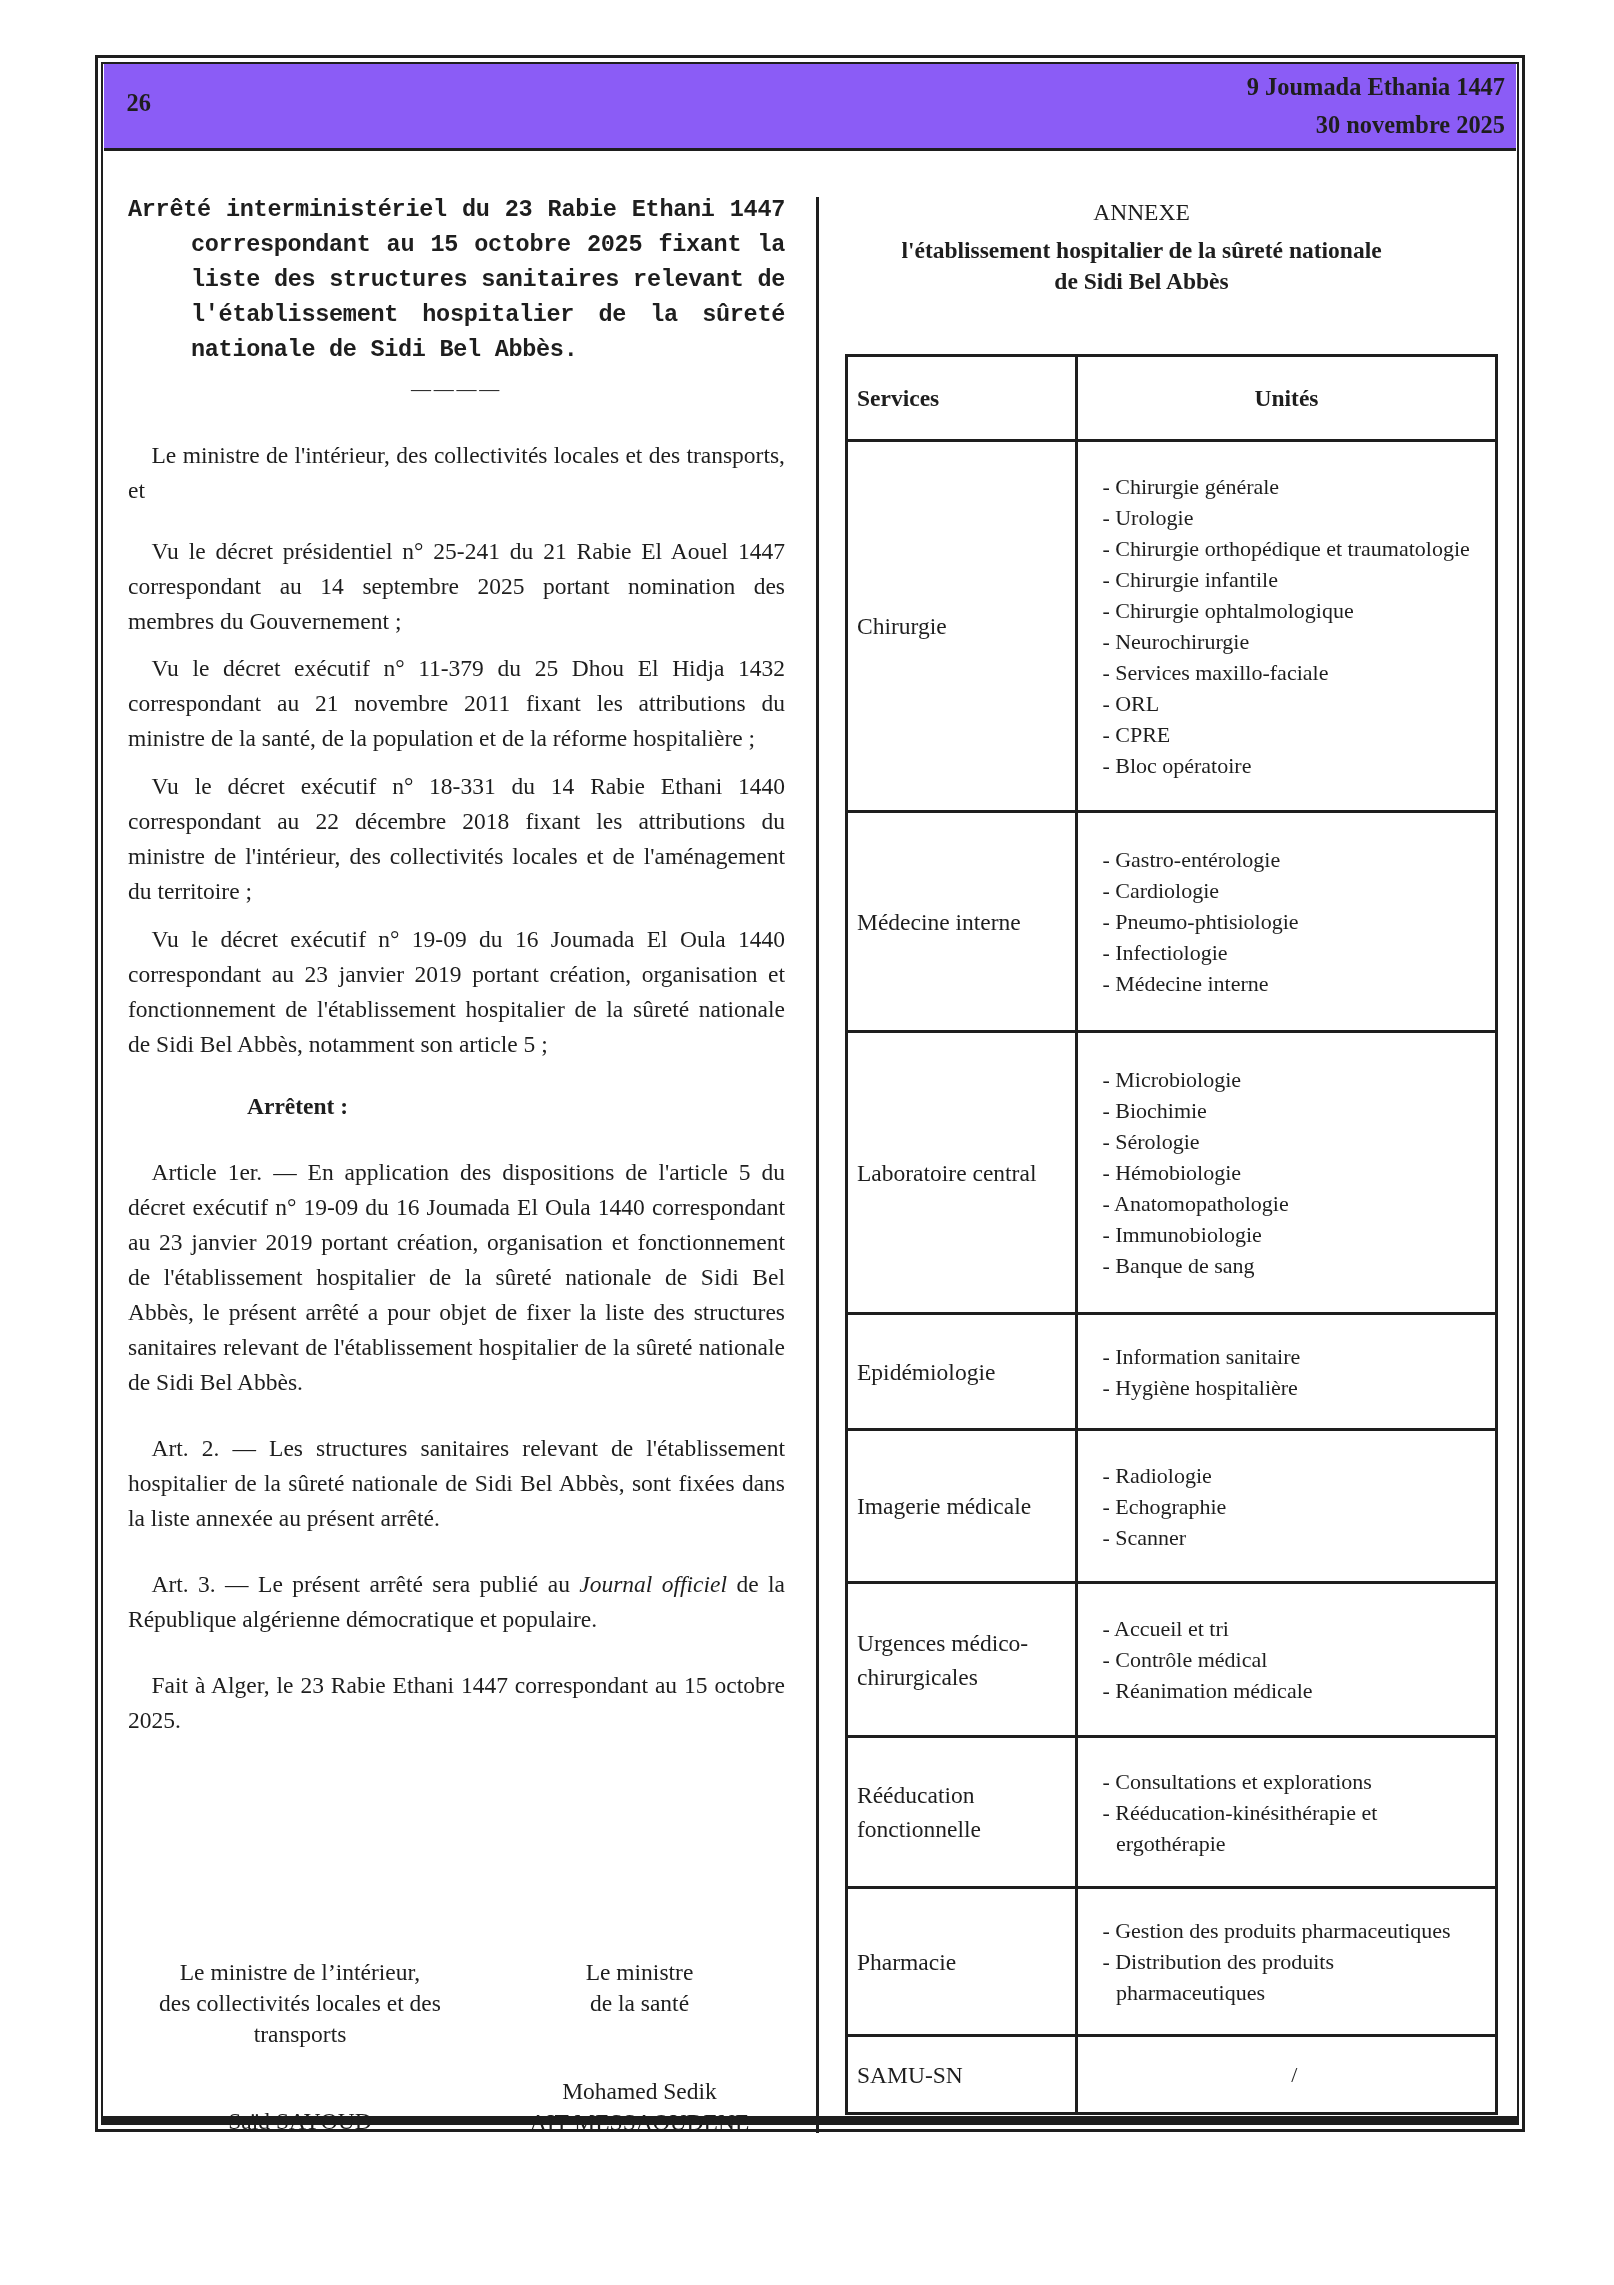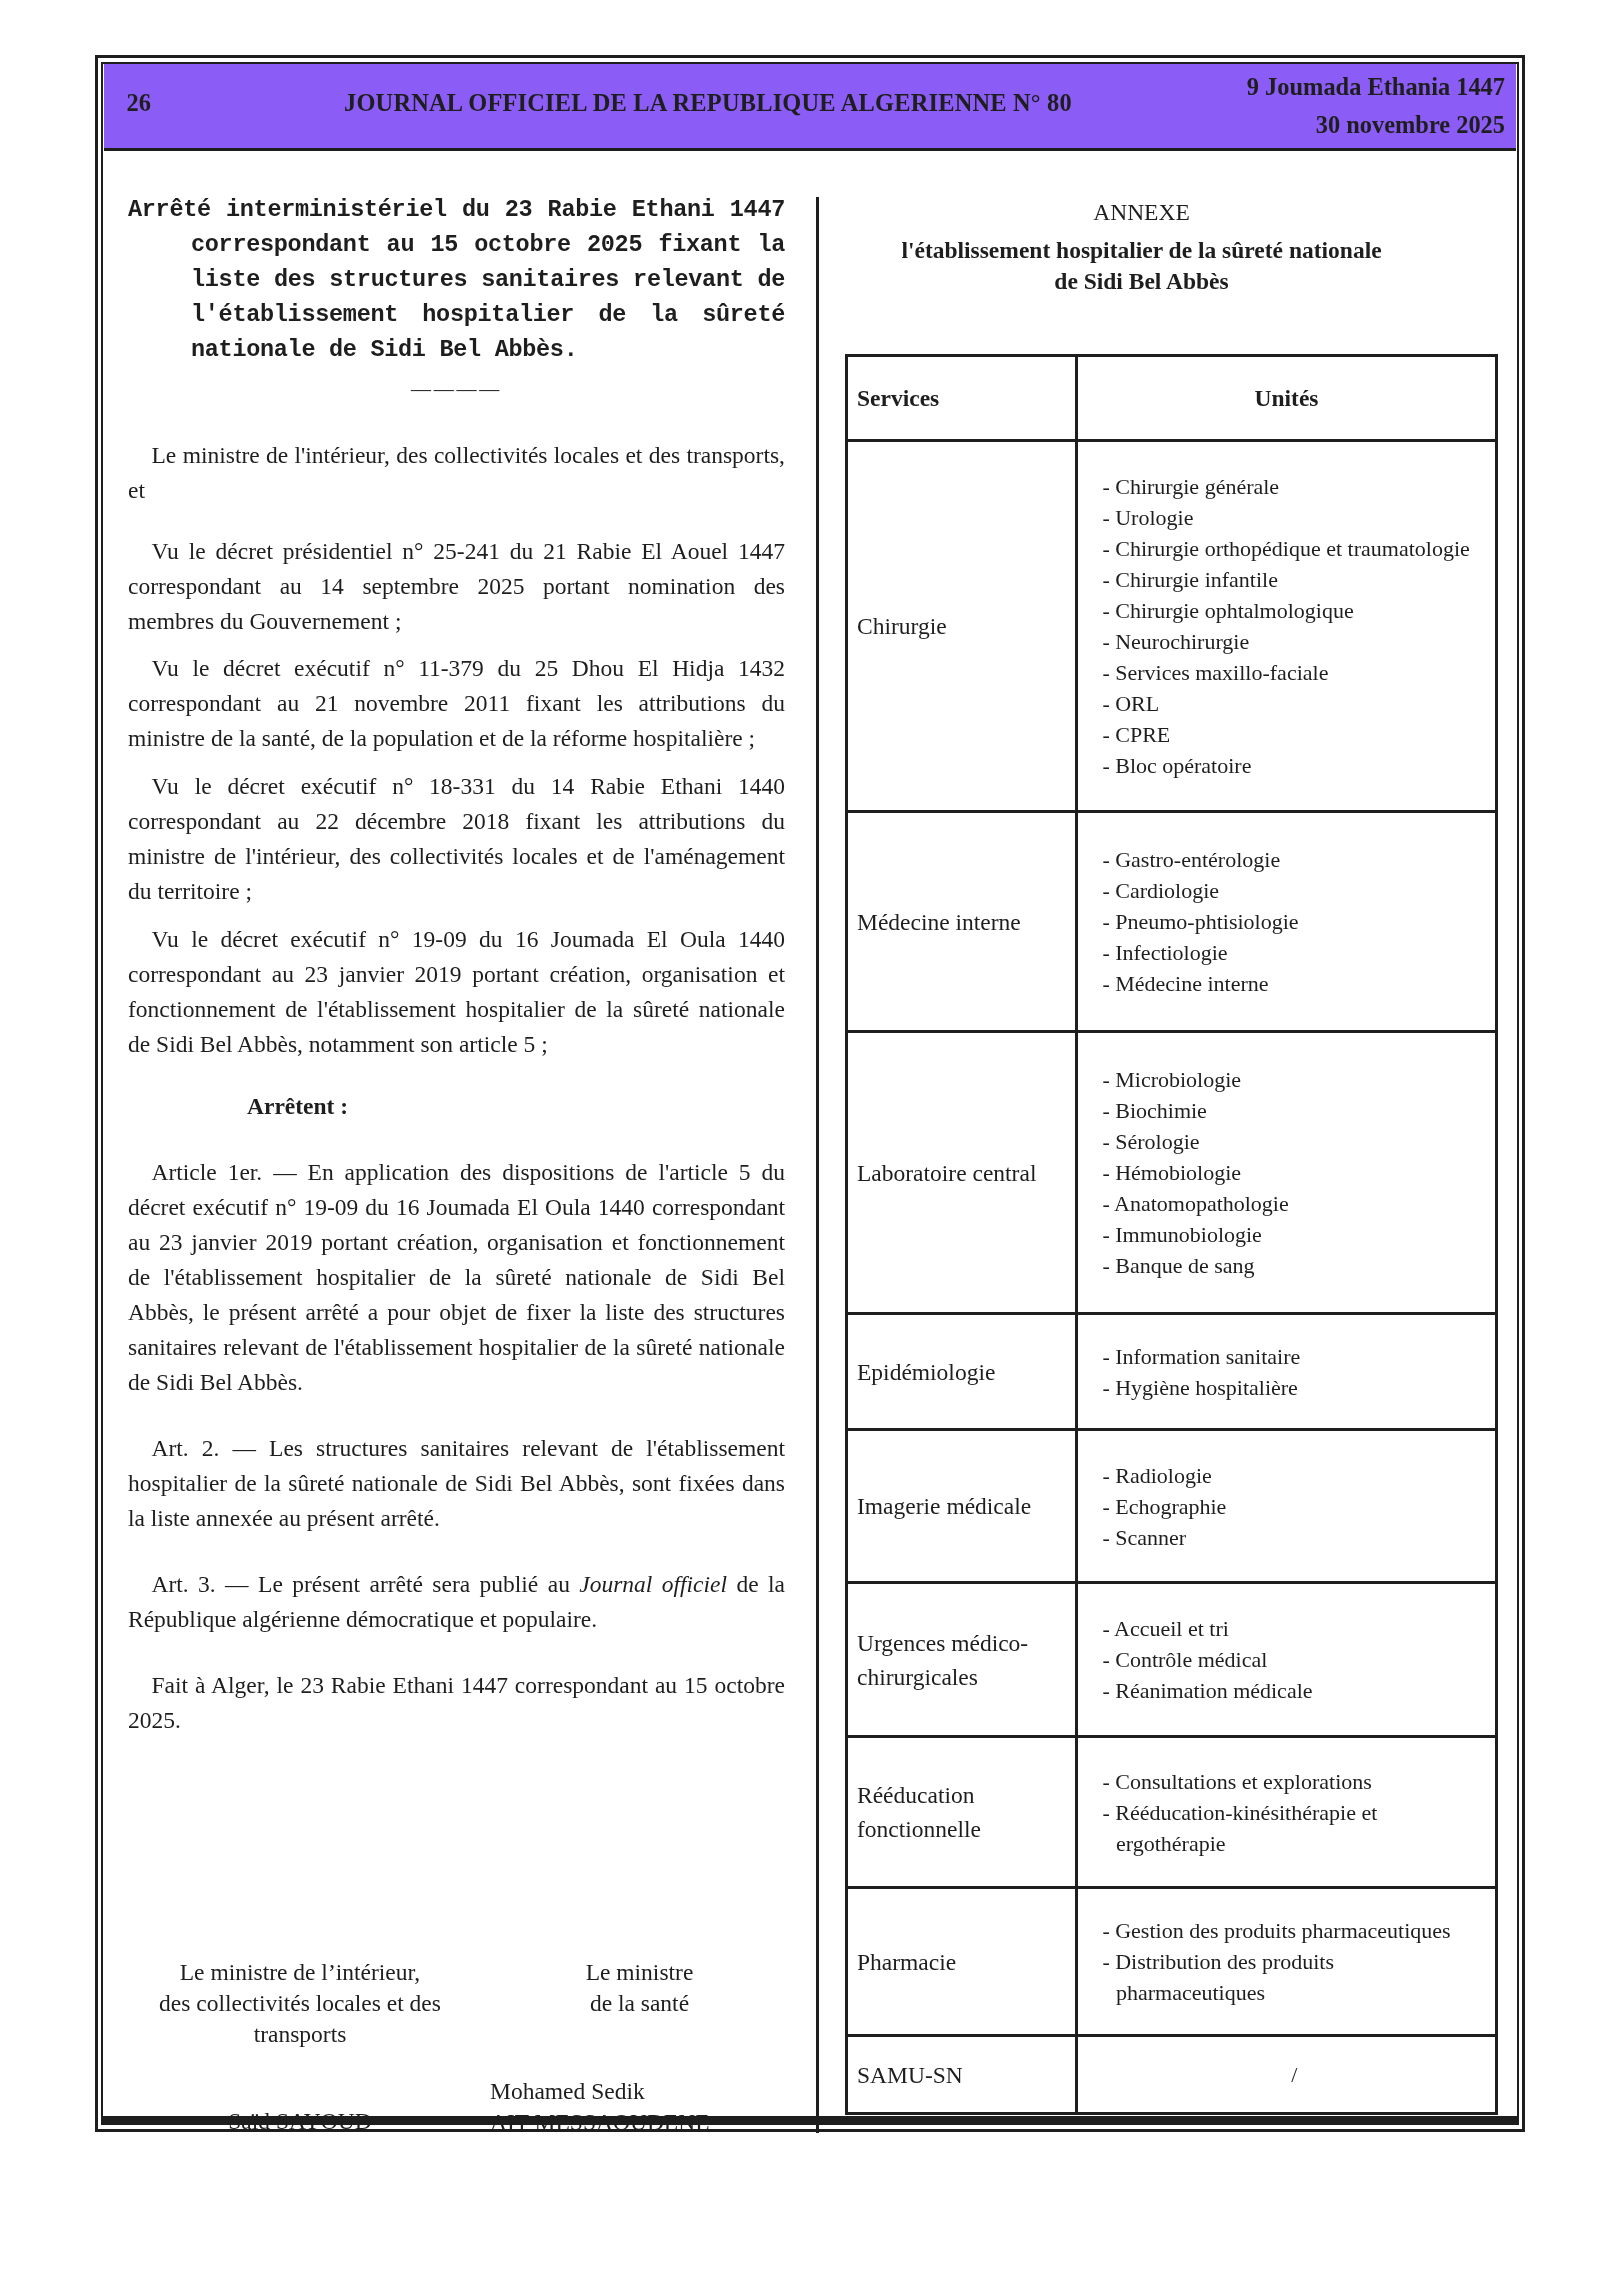--- a/index.html
+++ b/index.html
@@ -33,21 +33,21 @@
   .gap-lg { height: 31px; }
   .gap-md { height: 12.7px; }
   .arretent { font-weight: bold; padding-left: 119px; margin: 27px 0 31px 0; }
   .italic { font-style: italic; }
 
   .signatures { position: absolute; left: 128px; top: 1957px; width: 657px; font-size: 23.5px; line-height: 31px; }
   .sig-col { position: absolute; text-align: center; }
   .sig-left { left: 4.5px; width: 335px; }
   .sig-right { left: 362px; width: 299px; }
   .sig-name-left { position: absolute; left: 4.5px; width: 335px; top: 149px; text-align: center; }
-  .sig-name-right { position: absolute; left: 362px; width: 299px; top: 119px; text-align: left; }
+  .sig-name-right { position: absolute; left: 362px; width: 299px; top: 119px; text-align: center; }
 
   
   .annex-head { position: absolute; left: 816px; top: 197px; width: 651px; text-align: center; }
   .annex-label { font-size: 23.5px; line-height: 31px; }
   .annex-title { font-weight: bold; font-size: 23.5px; line-height: 31px; margin-top: 7.2px; }
 
   table.units { position: absolute; left: 845px; top: 354px; width: 653px; border-collapse: collapse;
                 font-size: 22px; line-height: 31px; }
   table.units td, table.units th { border: 3.6px solid #1e1e1e; box-sizing: border-box; }
   table.units th { font-weight: bold; font-size: 23.5px; height: 85px; }
@@ -58,21 +58,20 @@
   .uni.center { text-align: center; }
 </style>
 </head>
 <body>
 
 <div class="frame-outer"></div>
 <div class="frame-inner"></div>
 
 <div class="header">
   <span class="hdr-page">26</span>
-  <span class="hdr-title">JOURNAL OFFICIEL DE LA REPUBLIQUE ALGERIENNE N° 80</span>
   <div class="hdr-date">
     <div>9 Joumada Ethania 1447</div>
     <div>30 novembre 2025</div>
   </div>
 </div>
 
 <div class="col-divider"></div>
 
 <div class="left-col">
   <div class="decree-title">Arrêté interministériel du 23 Rabie Ethani 1447 correspondant au 15 octobre 2025 fixant la liste des structures sanitaires relevant de l'établissement hospitalier de la sûreté nationale de Sidi Bel Abbès.</div>

